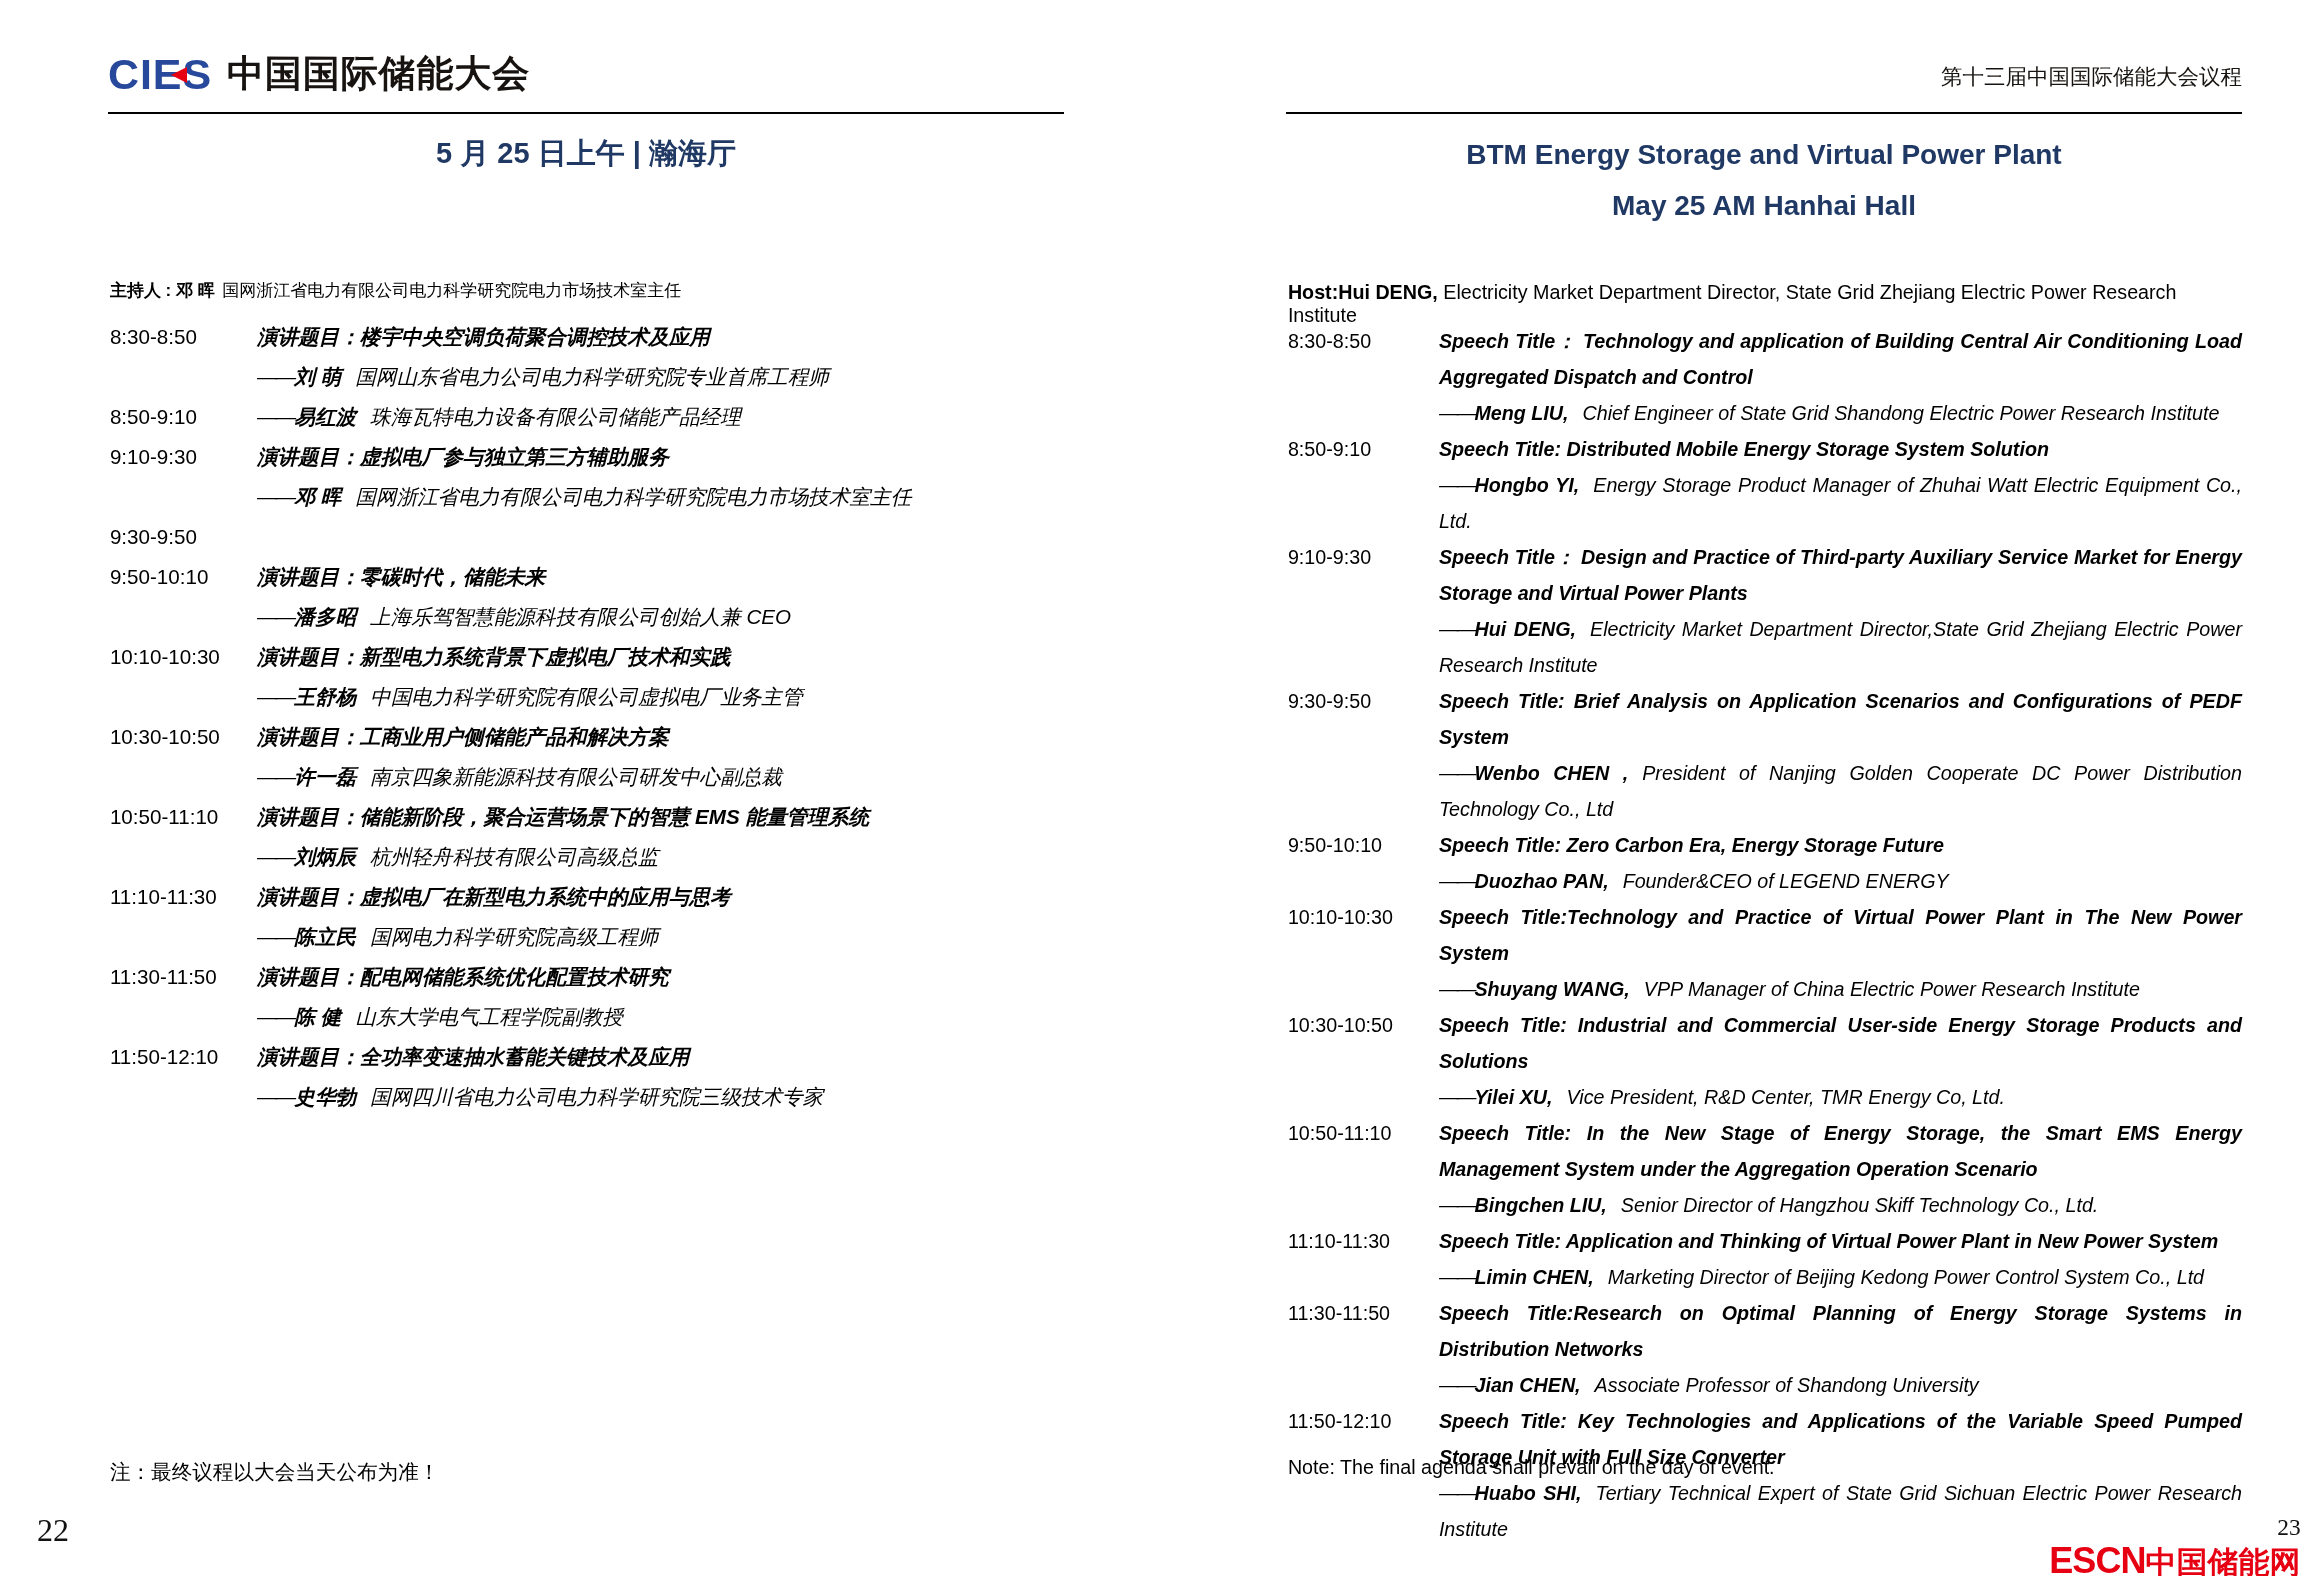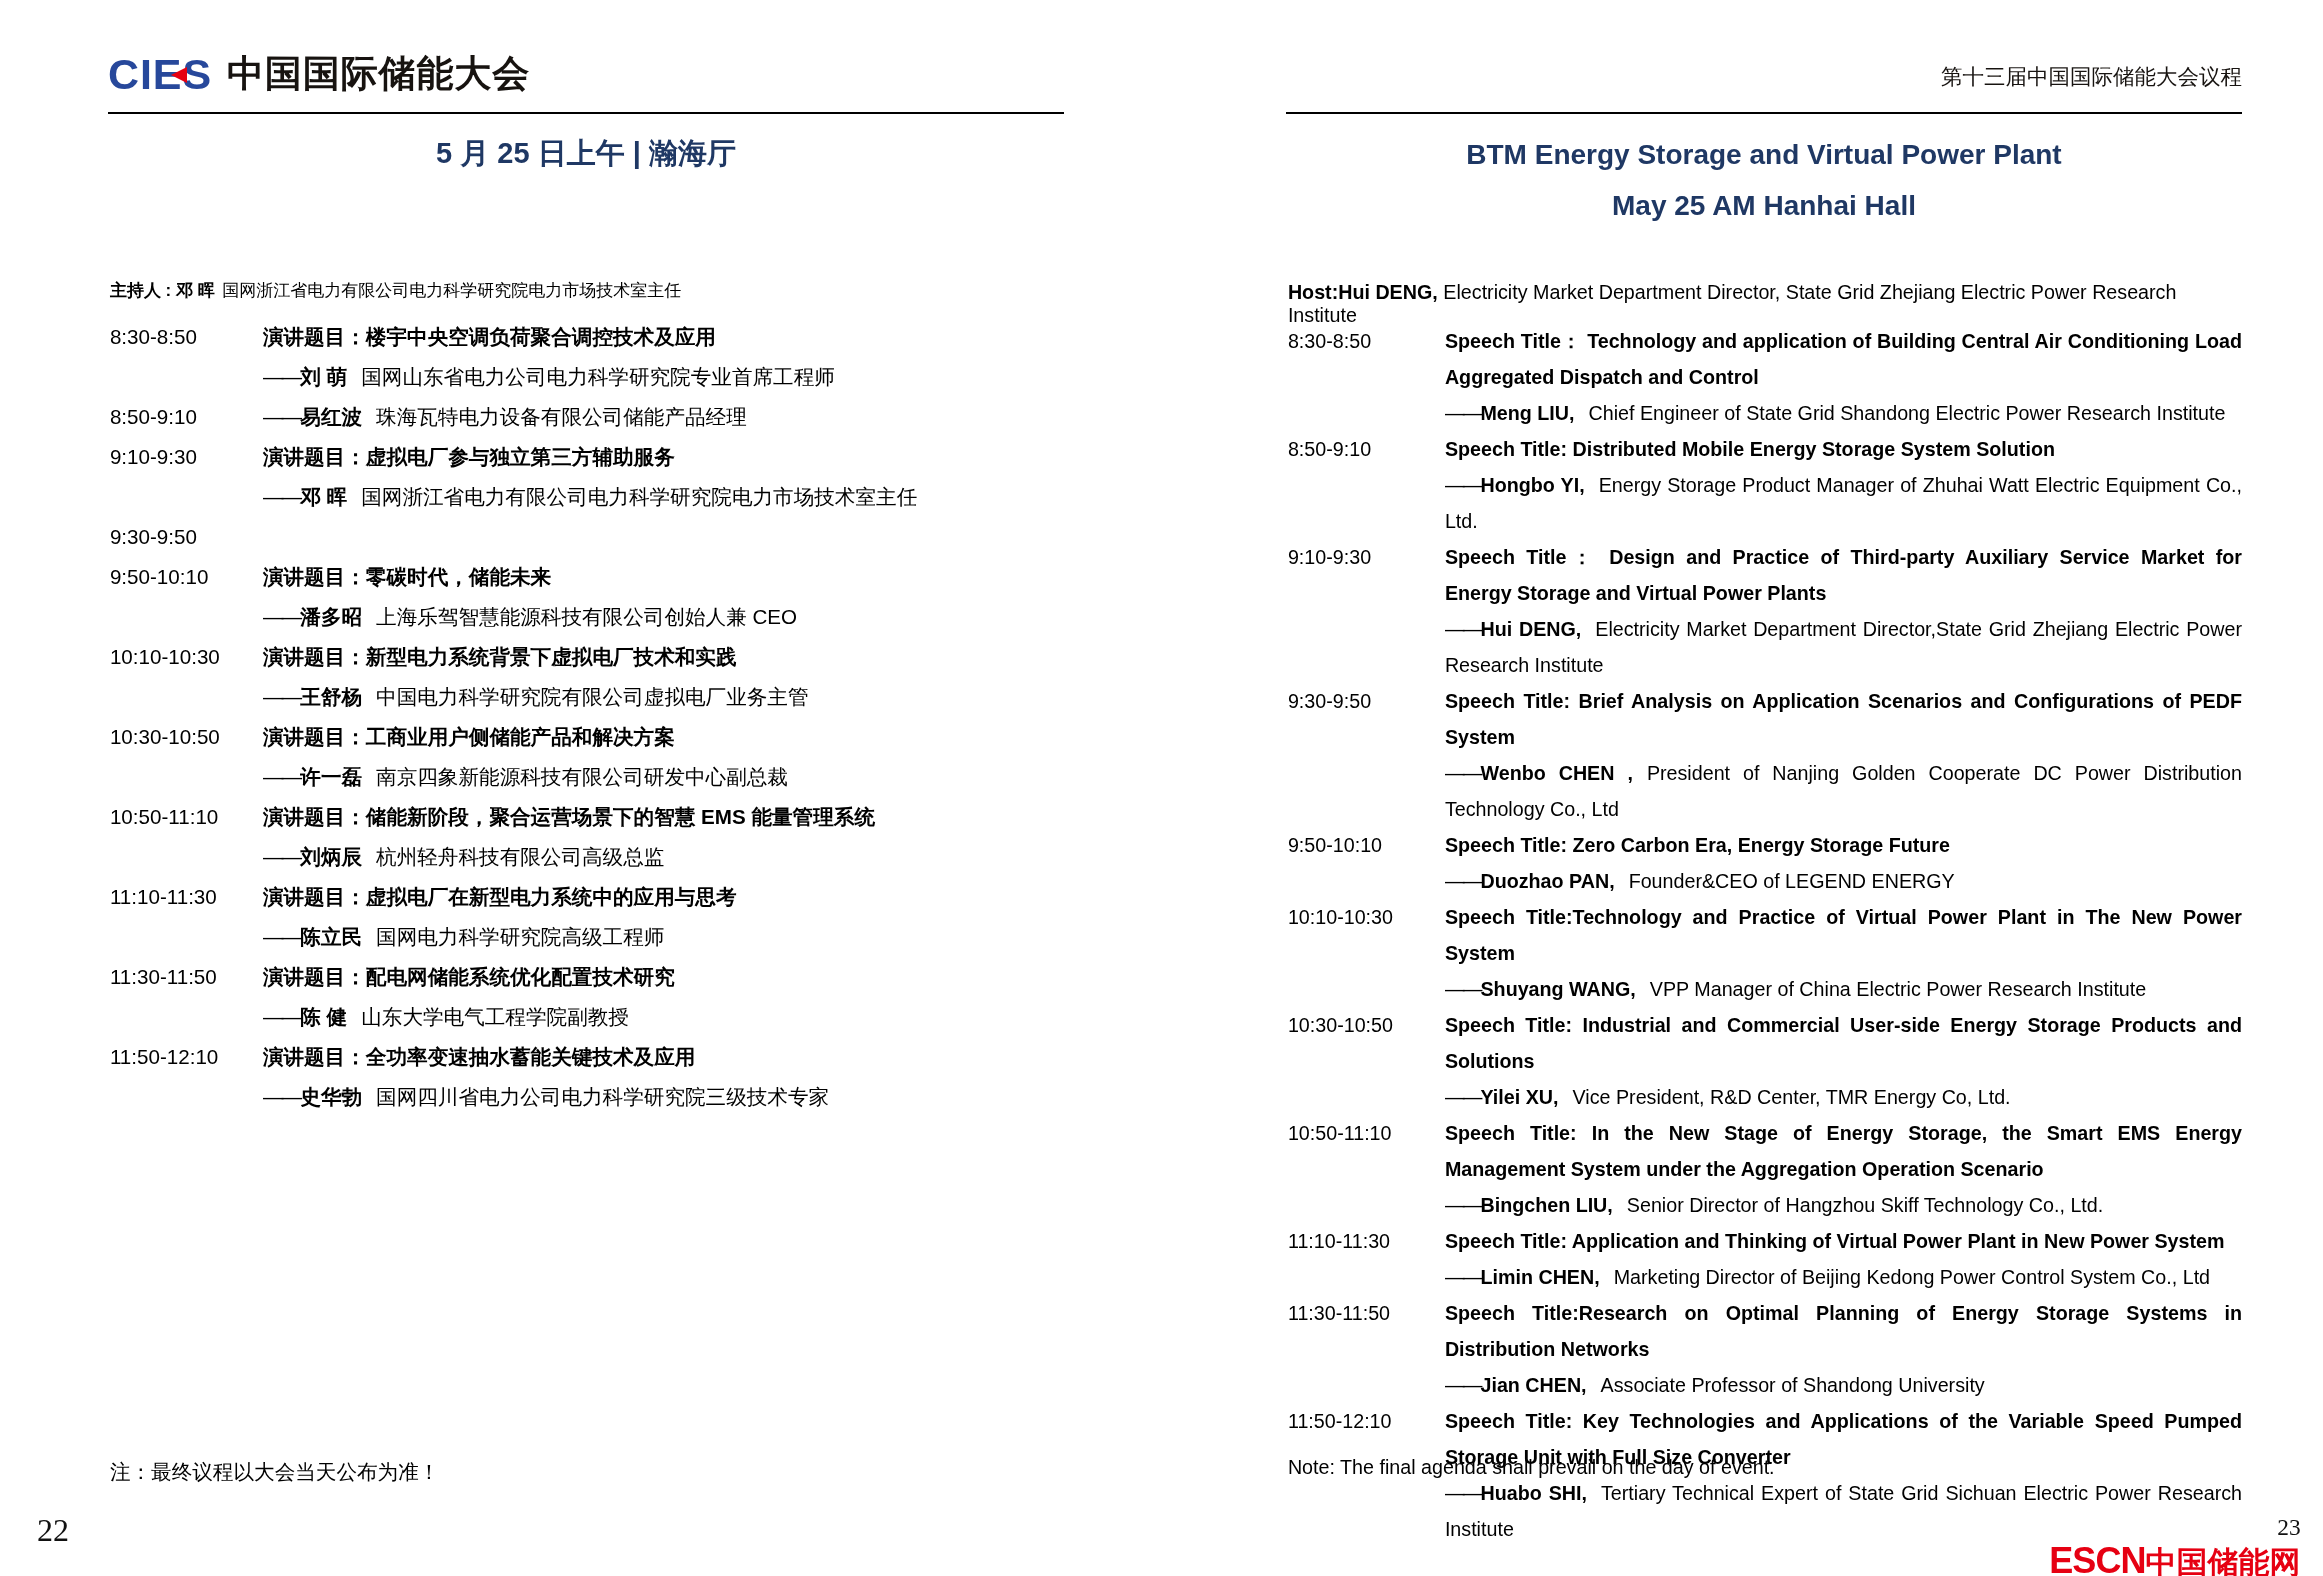--- a/index.html
+++ b/index.html
@@ -34,25 +34,25 @@
   .page-left  .host { top:279px; font-size:17px; }
   .page-right .host { top:281px; font-size:19.7px; }
   .host .hname { font-weight:700; }
   .host .hdesc { margin-left:7.5px; font-weight:400; }
   .page-right .host .hdesc { margin-left:5.6px; }
 
   
   .agenda { position:absolute; left:1.9px; right:0; }
   .page-left  .agenda { top:317px; }
   .page-right .agenda { top:323px; }
-  .agenda-item { display:flex; align-items:flex-start;gap:6px; }
+  .agenda-item { display:flex; align-items:flex-start; }
   .time { flex:none; }
   .page-left  .time { width:147px; font-size:20.6px; line-height:40px; }
   .page-right .time { width:151px; font-size:19.7px; line-height:36px; }
-  .content { flex:1; min-width:0; }
+  .content { flex:1; min-width:0;font-style:italic; }
   .page-left  .content { font-size:20.6px; line-height:40px; }
   .page-right .content { font-size:19.7px; line-height:36px; text-align:justify; }
   .speech-title { font-weight:700; }
   .speaker-line .dash { font-weight:400; letter-spacing:-1.9px; }
   .speaker-line .speaker { font-weight:700; }
   .speaker-line .affil { font-weight:400; margin-left:14px; }
 
   
   .note { position:absolute; left:1.9px; font-size:20.6px; }
   .page-left  .note { top:1458px; }

